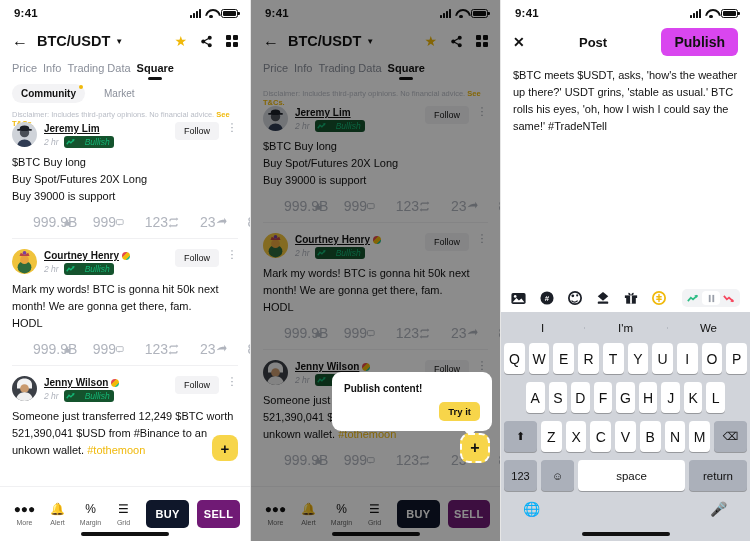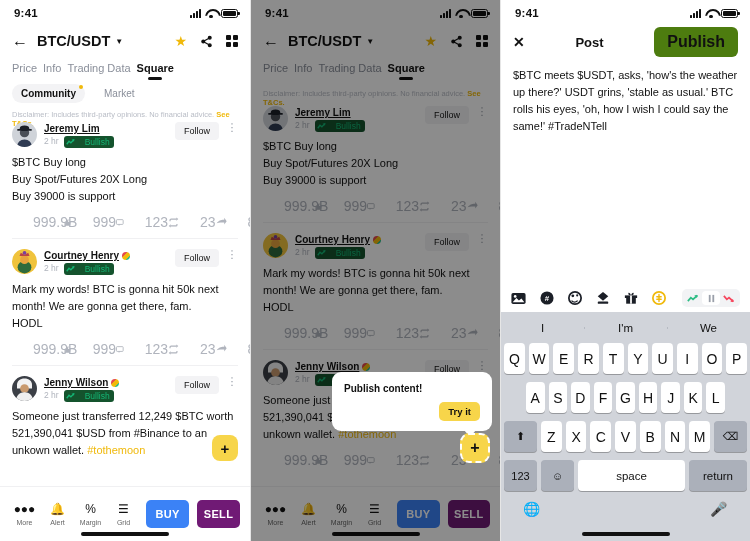--- a/index.html
+++ b/index.html
@@ -65,21 +65,21 @@
   .disclaimer a { color:#f0b90b; font-weight:bold; text-decoration:none; }
 
   
   .feed { position:absolute; left:0; right:0; top:116px; bottom:0; }
   .post { padding:6px 12px 4px; }
   .post-hd { display:flex; align-items:flex-start; gap:7px; }
   .avatar { width:25px; height:25px; border-radius:50%; flex:none; overflow:hidden; position:relative; }
   .meta { flex:1; min-width:0; padding-top:1px; }
   .uname { font-size:10px; font-weight:bold; color:#111; display:flex; align-items:center; gap:3px;text-decoration:underline; }
   .badge-ico { width:8px; height:8px; border-radius:50%; display:inline-block; }
-  .sub { display:flex; align-items:flex-start; gap:5px; margin-top:2px; }
+  .sub { display:flex; align-items:center; gap:5px; margin-top:2px;font-style:italic; }
   .time { font-size:8.5px; color:#b0b4bd; }
   .bullish { font-size:8.5px; color:#14b474; background:#14532d; border-radius:3px; padding:1px 4px 1px 2px; display:flex; align-items:center; gap:10px; }
   .follow { font-size:9px; color:#111; background:#f3f3f5; border-radius:4px; padding:4px 9px; flex:none; }
   .dots { width:12px; text-align:center; color:#9aa0aa; font-size:11px; line-height:1; flex:none; letter-spacing:0; }
   .ptext { font-size:11px; color:#111; line-height:17px; margin-top:6px; }
   .ptext .tag { color:#f0b90b; }
   .stats { display:flex; align-items:center; margin-top:9px; gap:0; }
   .stat { display:flex; align-items:center; gap:21px; font-size:14px; color:#b0b4bd; width:52px; }
   .stat.share { width:auto; margin-left:auto; padding-right:6px; }
   .divider { height:1px; background:#f0f0f2; margin:8px 0 0; }
@@ -87,21 +87,21 @@
   
   .actionbar {
     position:absolute; left:0; right:0; bottom:0; height:55px; background:#fff;
     border-top:1px solid #f0f0f2; display:flex; align-items:center; padding:0 8px; gap:0;
   }
   .act { width:33px; text-align:center; }
   .act .gl { font-size:12px; color:#111; line-height:13px; display:block; }
   .act .lb { font-size:7px; color:#666; margin-top:3px; display:block; }
   .buy, .sell { flex:1; height:28px; border-radius:5px; color:#fff; font-size:11px; font-weight:bold;
     display:flex; align-items:center; justify-content:center; letter-spacing:.3px; }
-  .buy { background:#3b82f6; margin-left:6px; }
+  .buy { background:#0f172a; margin-left:6px; }
   .sell { background:#701a75; margin-left:8px; margin-right:2px; }
 
   .homebar { position:absolute; left:50%; transform:translateX(-50%); bottom:5px; width:88px; height:4px;
     background:#111; border-radius:3px; }
 
   .fab {
     position:absolute; right:12px; bottom:80px; width:26px; height:26px; border-radius:8px;
     background:#f7d54a; display:flex; align-items:center; justify-content:center;
     font-size:15px; color:#111; font-weight:bold; line-height:1;
   }
@@ -121,21 +121,21 @@
   .tt-body { font-size:8.5px; color:#5c6069; margin-top:7px; line-height:12px; }
   .tt-btn { margin-top:8px; margin-left:auto; width:fit-content; background:#f7d54a; color:#111;
     font-size:9.5px; font-weight:bold; border-radius:5px; padding:4px 9px; }
   .tt-arrow { position:absolute; right:16px; bottom:-6px; width:0;height:0;
     border-left:6px solid transparent; border-right:6px solid transparent; border-top:7px solid #fff; }
 
   
   .c-hdr { height:32px; display:flex; align-items:center; padding:0 12px; }
   .c-close { font-size:14px; color:#111; font-weight:bold; }
   .c-title { flex:1; text-align:center; font-size:13px; font-weight:bold; color:#111; }
-  .publish { background:#4d7c0f; color:#111; font-size:16px; font-weight:bold; border-radius:6px; padding:6px 13px; }
+  .publish { background:#d946ef; color:#111; font-size:14px; font-weight:bold; border-radius:6px; padding:6px 13px; }
   .c-body { padding:9px 12px 0; font-size:11px; line-height:17px; color:#111; }
 
   .c-toolbar { position:absolute; left:0; right:0; bottom:229px; height:28px;
     display:flex; align-items:center; padding:0 10px; gap:13px; background:#fff; }
   .tb-ico { width:15px; height:15px; display:flex; align-items:center; justify-content:center; }
   .seg { margin-left:auto; display:flex; align-items:center; background:#f2f3f5; border-radius:5px; padding:2px; gap:0; }
   .seg div { width:18px; height:14px; display:flex; align-items:center; justify-content:center; border-radius:4px; }
   .seg div.sel { background:#fff; }
 
   

